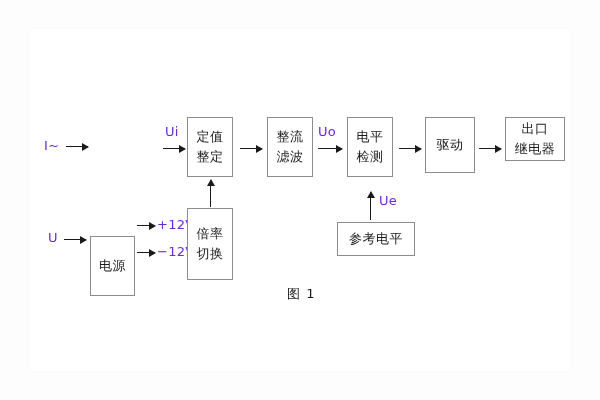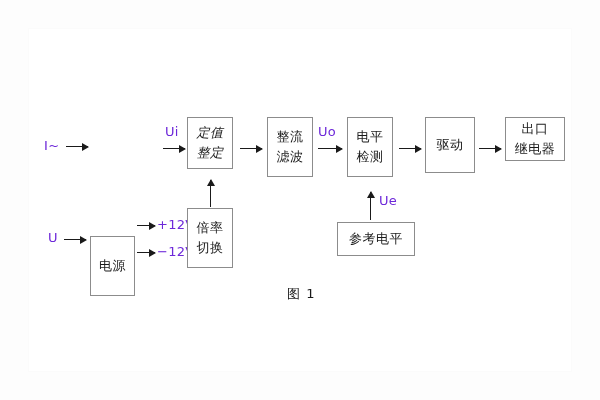--- a/index.html
+++ b/index.html
@@ -97,21 +97,21 @@
 
   <div class="panel-frame"></div>
 
   <div class="label" style="left:44px; top:138px;">I~</div>
   <div class="arrow-h" style="left:66px; top:146px; width:22px;"></div>
 
 
   <div class="label" style="left:165px; top:124px;">Ui</div>
   <div class="arrow-h" style="left:163px; top:148px; width:22px;"></div>
 
-  <div class="block" style="left:187px; top:117px; width:46px; height:52px;font-style:italic;">
+  <div class="block" style="left:187px; top:117px; width:46px; height:60px;">
     <span class="ln">定值</span>
     <span class="ln">整定</span>
   </div>
 
   <div class="arrow-h" style="left:240px; top:148px; width:22px;"></div>
 
   <div class="block" style="left:267px; top:117px; width:46px; height:60px;">
     <span class="ln">整流</span>
     <span class="ln">滤波</span>
   </div>
@@ -143,21 +143,21 @@
   <div class="block" style="left:90px; top:208px; width:45px; height:60px;margin-top:28px;">
     <span class="ln">电源</span>
   </div>
 
   <div class="arrow-h" style="left:137px; top:225px; width:18px;"></div>
   <div class="label" style="left:157px; top:217px;">+12V</div>
 
   <div class="arrow-h" style="left:137px; top:252px; width:18px;"></div>
   <div class="label" style="left:157px; top:244px;">−12V</div>
 
-  <div class="block" style="left:187px; top:208px; width:46px; height:60px;">
+  <div class="block" style="left:187px; top:208px; width:46px; height:72px;">
     <span class="ln">倍率</span>
     <span class="ln">切换</span>
   </div>
 
   <div class="arrow-v-up" style="left:210px; top:180px; height:27px;"></div>
 
   <div class="block" style="left:337px; top:222px; width:78px; height:34px;">
     <span class="ln">参考电平</span>
   </div>
 

